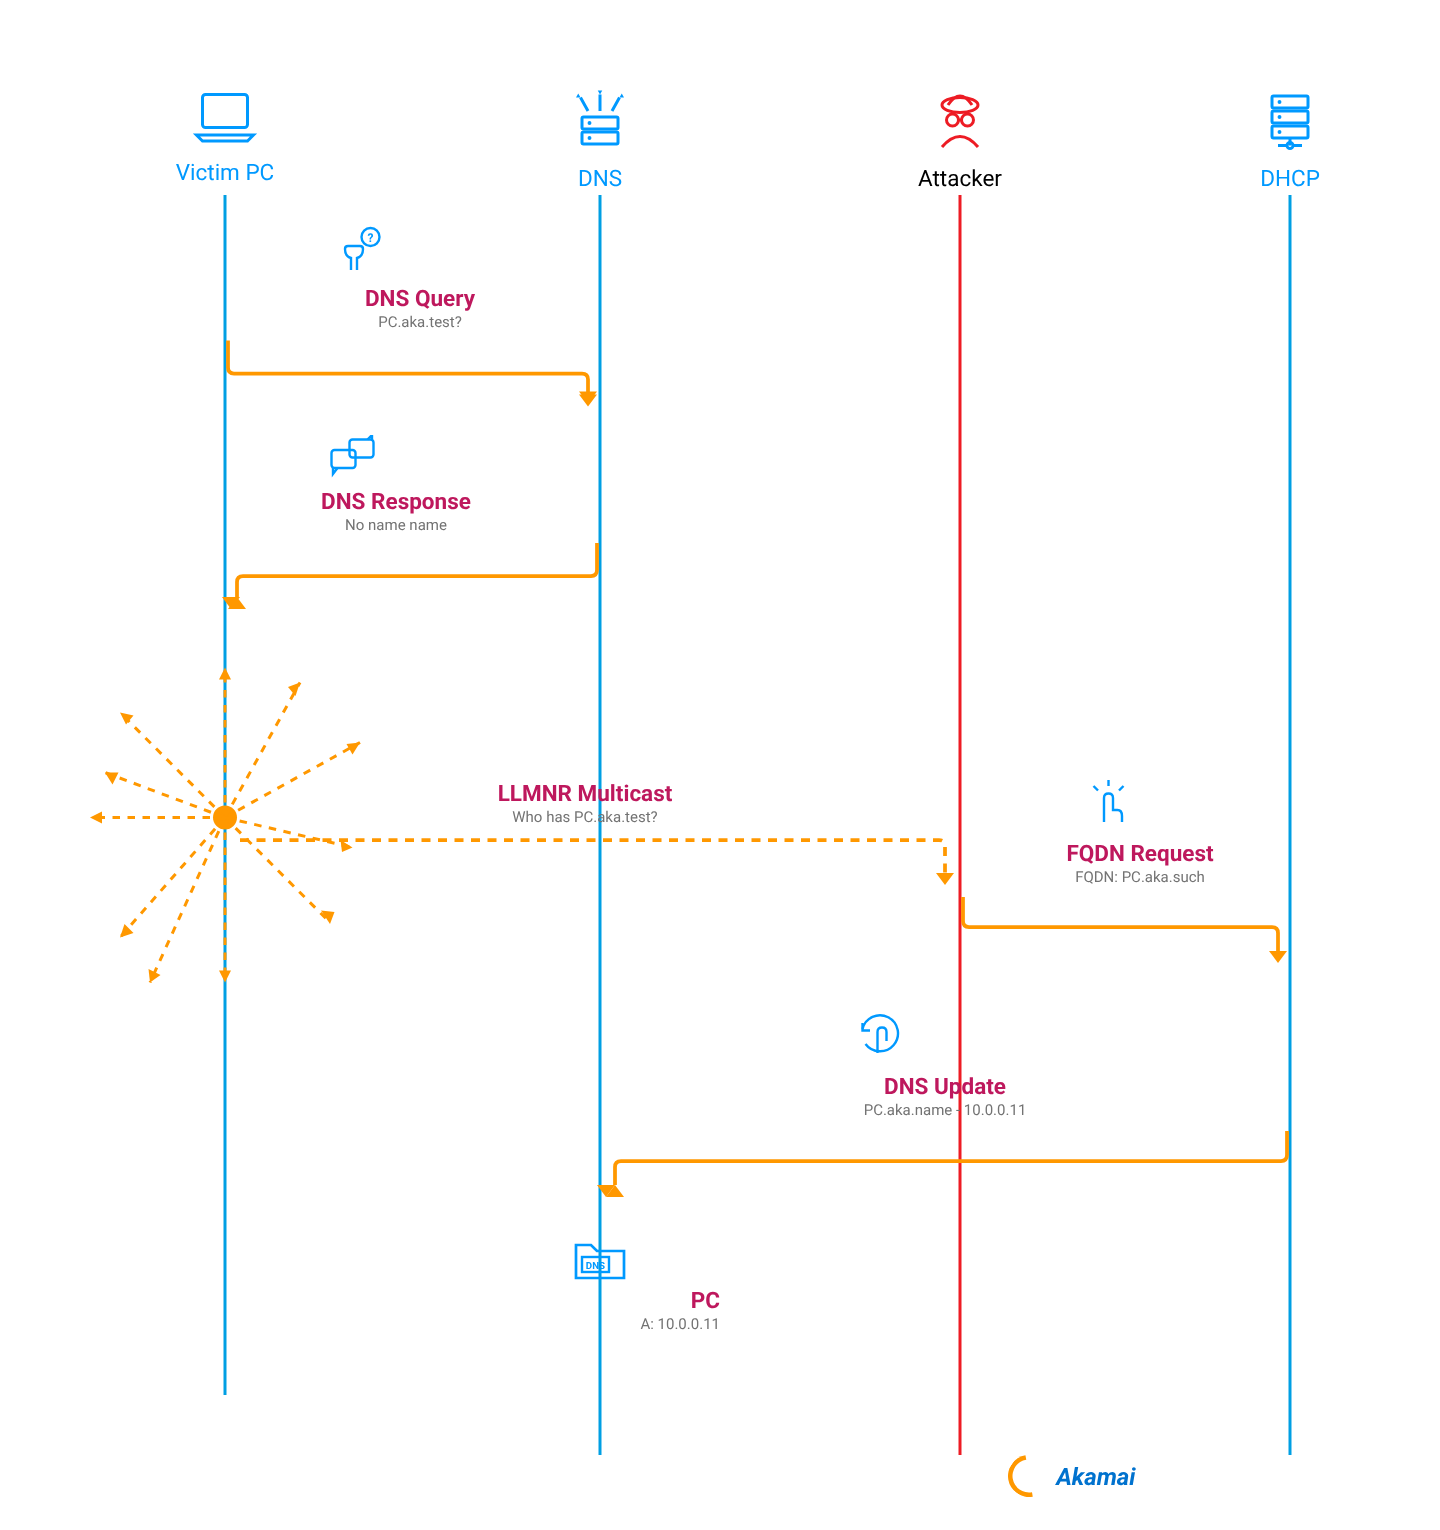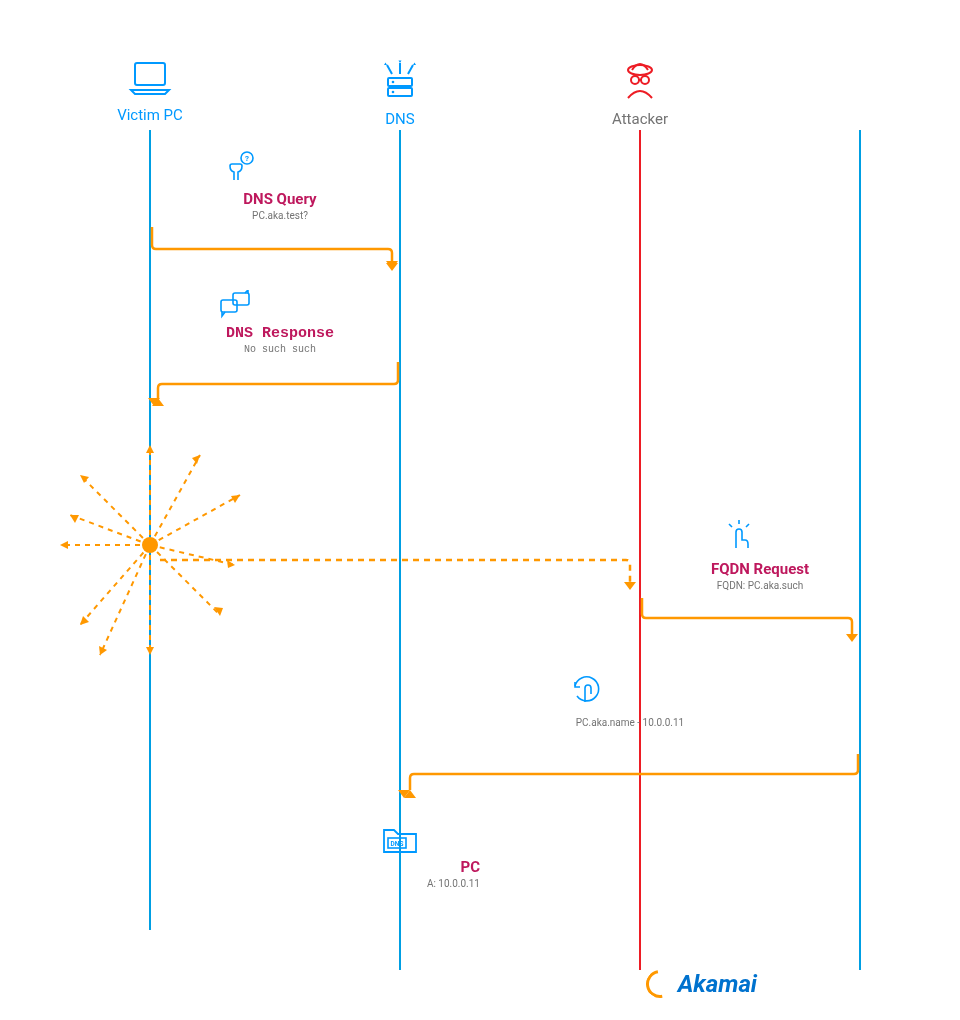--- a/index.html
+++ b/index.html
@@ -22,21 +22,21 @@
     text-align: center;
     width: 120px;
     transform: translateX(-50%);
   }
   .actor-label {
     font-size: 15px;
     margin-top: 6px;
     font-weight: 400;
   }
   .blue { color: #0099ff; }
-  .red  { color: #737373; }
+  .red  { color: #000000; }
   .lifeline {
     position: absolute;
     top: 130px;
     bottom: 50px;
     width: 2px;
     transform: translateX(-1px);
   }
   .lifeline.blue-line { background: #009fe3; }
   .lifeline.red-line  { background: #ed1c24; }
 
@@ -59,21 +59,21 @@
     position: absolute;
   }
 
   
   .logo {
     position: absolute;
     right: 40px;
     bottom: 22px;
     font-weight: 700;
     font-style: italic;
-    font-size: 24px;
+    font-size: 16px;
     color: #0072ce;
     display: flex;
     align-items: center;
     gap: 2px;
   }
   .logo .swoosh {
     display: inline-block;
     width: 22px;
     height: 22px;
     border: 3px solid #ff9800;
@@ -114,20 +114,35 @@
       <ellipse cx="22" cy="10" rx="12" ry="5" fill="none" stroke="#ed1c24" stroke-width="2"></ellipse>
       <path d="M14 10 q8 -12 16 0" fill="none" stroke="#ed1c24" stroke-width="2"></path>
       <circle cx="17" cy="20" r="4" fill="none" stroke="#ed1c24" stroke-width="2"></circle>
       <circle cx="27" cy="20" r="4" fill="none" stroke="#ed1c24" stroke-width="2"></circle>
       <line x1="21" y1="20" x2="23" y2="20" stroke="#ed1c24" stroke-width="2"></line>
       <path d="M10 38 q12 -14 24 0" fill="none" stroke="#ed1c24" stroke-width="2"></path>
     </svg>
     <div class="actor-label red">Attacker</div>
   </div>
 
+  <div class="actor" style="left:860px;">
+    <svg width="44" height="40" viewBox="0 0 44 40">
+      <rect x="10" y="4" width="24" height="8" rx="1" fill="none" stroke="#0099ff" stroke-width="2"></rect>
+      <rect x="10" y="14" width="24" height="8" rx="1" fill="none" stroke="#0099ff" stroke-width="2"></rect>
+      <rect x="10" y="24" width="24" height="8" rx="1" fill="none" stroke="#0099ff" stroke-width="2"></rect>
+      <circle cx="15" cy="8" r="1.3" fill="#0099ff"></circle>
+      <circle cx="15" cy="18" r="1.3" fill="#0099ff"></circle>
+      <circle cx="15" cy="28" r="1.3" fill="#0099ff"></circle>
+      <line x1="22" y1="32" x2="22" y2="37" stroke="#0099ff" stroke-width="2"></line>
+      <circle cx="22" cy="37" r="2" fill="none" stroke="#0099ff" stroke-width="2"></circle>
+      <line x1="14" y1="37" x2="20" y2="37" stroke="#0099ff" stroke-width="2"></line>
+      <line x1="24" y1="37" x2="30" y2="37" stroke="#0099ff" stroke-width="2"></line>
+    </svg>
+    <div class="actor-label blue">DHCP</div>
+  </div>
 
   <div class="lifeline blue-line" style="left:150px; bottom:90px;"></div>
   <div class="lifeline blue-line" style="left:400px;"></div>
   <div class="lifeline red-line" style="left:640px;"></div>
   <div class="lifeline blue-line" style="left:860px;"></div>
 
   <svg width="36" height="36" style="position:absolute; left:220px; top:150px;">
     <path d="M14 30 v-8 q-4 -1 -4 -6 q0 -2 2 -2 h8 q2 0 2 2 q0 5 -4 6 v8" fill="none" stroke="#0099ff" stroke-width="1.6"></path>
     <circle cx="27" cy="8" r="6" fill="none" stroke="#0099ff" stroke-width="1.6"></circle>
     <text x="27" y="11" text-anchor="middle" font-size="8" fill="#0099ff" font-weight="bold">?</text>
@@ -141,23 +156,23 @@
     <path d="M242 32 l-6 8 l12 0 z" transform="rotate(180 242 38)" fill="#ff9800"></path>
     <path d="M236 38 l6 8 l6 -8 z" fill="#ff9800"></path>
   </svg>
 
   <svg width="36" height="30" style="position:absolute; left:218px; top:290px;">
     <rect x="3" y="10" width="16" height="12" rx="2" fill="none" stroke="#0099ff" stroke-width="1.6"></rect>
     <path d="M7 22 l-3 4 l0 -4" fill="none" stroke="#0099ff" stroke-width="1.6"></path>
     <rect x="15" y="3" width="16" height="12" rx="2" fill="none" stroke="#0099ff" stroke-width="1.6"></rect>
     <path d="M27 3 l3 -3 l0 3" fill="none" stroke="#0099ff" stroke-width="1.6" transform="translate(0,0)"></path>
   </svg>
-  <div class="msg" style="left:180px; top:325px; width:200px;font-family:Liberation Mono, monospace;">
+  <div class="msg" style="left:164px; top:325px; width:200px;">
     <div class="msg-title">DNS Response</div>
-    <div class="msg-sub">No such such</div>
+    <div class="msg-sub">No name name</div>
   </div>
   <svg class="arrow" style="left:148px; top:360px;" width="254" height="50">
     <path d="M250 2 v18 q0 4 -4 4 h-232 q-4 0 -4 4 v10" fill="none" stroke="#ff9800" stroke-width="2.5"></path>
     <path d="M4 38 l6 8 l-12 0 z" transform="translate(6,0)" fill="#ff9800"></path>
     <path d="M4 38 l6 8 l6 -8 z" transform="translate(-4,0)" fill="#ff9800"></path>
   </svg>
 
   <svg style="position:absolute; left:40px; top:425px;" width="220" height="250">
     <circle cx="110" cy="120" r="8" fill="#ff9800"></circle>
     <g stroke="#ff9800" stroke-width="2" stroke-dasharray="5 5" fill="none">
@@ -181,20 +196,24 @@
       <path d="M40 50 l4 8 l5 -6 z"></path>
       <path d="M180 190 l-9 -1 l3 -8 z" transform="rotate(180 177 186)"></path>
       <path d="M40 200 l3 -9 l6 6 z"></path>
       <path d="M160 30 l-8 3 l5 6 z"></path>
       <path d="M60 230 l-1 -9 l8 4 z"></path>
       <path d="M195 140 l-8 -5 l1 8 z"></path>
       <path d="M30 90 l9 0 l-4 8 z"></path>
     </g>
   </svg>
 
+  <div class="msg" style="left:270px; top:520px; width:240px;">
+    <div class="msg-title">LLMNR Multicast</div>
+    <div class="msg-sub">Who has PC.aka.test?</div>
+  </div>
 
   <svg class="arrow" style="left:158px; top:558px;" width="490" height="40">
     <path d="M2 2 h466 q4 0 4 4 v18" fill="none" stroke="#ff9800" stroke-width="2.5" stroke-dasharray="6 5"></path>
     <path d="M466 24 l6 8 l6 -8 z" fill="#ff9800"></path>
   </svg>
 
   <svg width="36" height="36" style="position:absolute; left:720px; top:518px;">
     <path d="M16 30 v-16 q0 -3 3 -3 q3 0 3 3 v8 h3 q3 0 3 4 v4" fill="none" stroke="#0099ff" stroke-width="1.6"></path>
     <line x1="19" y1="6" x2="19" y2="2" stroke="#0099ff" stroke-width="1.6"></line>
     <line x1="12" y1="9" x2="9" y2="6" stroke="#0099ff" stroke-width="1.6"></line>
@@ -210,20 +229,21 @@
     <path d="M206 38 l6 8 l6 -8 z" fill="#ff9800"></path>
   </svg>
 
   <svg width="40" height="40" style="position:absolute; left:565px; top:670px;">
     <path d="M20 32 v-14 q0 -3 3 -3 q3 0 3 3 v6" fill="none" stroke="#0099ff" stroke-width="1.6"></path>
     <path d="M10 16 a12 12 0 1 1 2 10" fill="none" stroke="#0099ff" stroke-width="1.6"></path>
     <path d="M10 12 l0 5 l5 0" fill="none" stroke="#0099ff" stroke-width="1.6"></path>
   </svg>
 
   <div class="msg" style="left:500px; top:715px; width:260px;">
+    <div class="msg-title">DNS Update</div>
     <div class="msg-sub">PC.aka.name - 10.0.0.11</div>
   </div>
   <svg class="arrow" style="left:398px; top:752px;" width="464" height="50">
     <path d="M460 2 v16 q0 4 -4 4 h-440 q-4 0 -4 4 v12" fill="none" stroke="#ff9800" stroke-width="2.5"></path>
     <path d="M6 38 l6 8 l-12 0 z" transform="translate(6,0)" fill="#ff9800"></path>
     <path d="M0 38 l6 8 l6 -8 z" fill="#ff9800"></path>
   </svg>
 
   <svg width="40" height="36" style="position:absolute; left:380px; top:820px;">
     <path d="M4 10 h10 l4 4 h18 v18 h-32 z" fill="none" stroke="#0099ff" stroke-width="1.8"></path>

